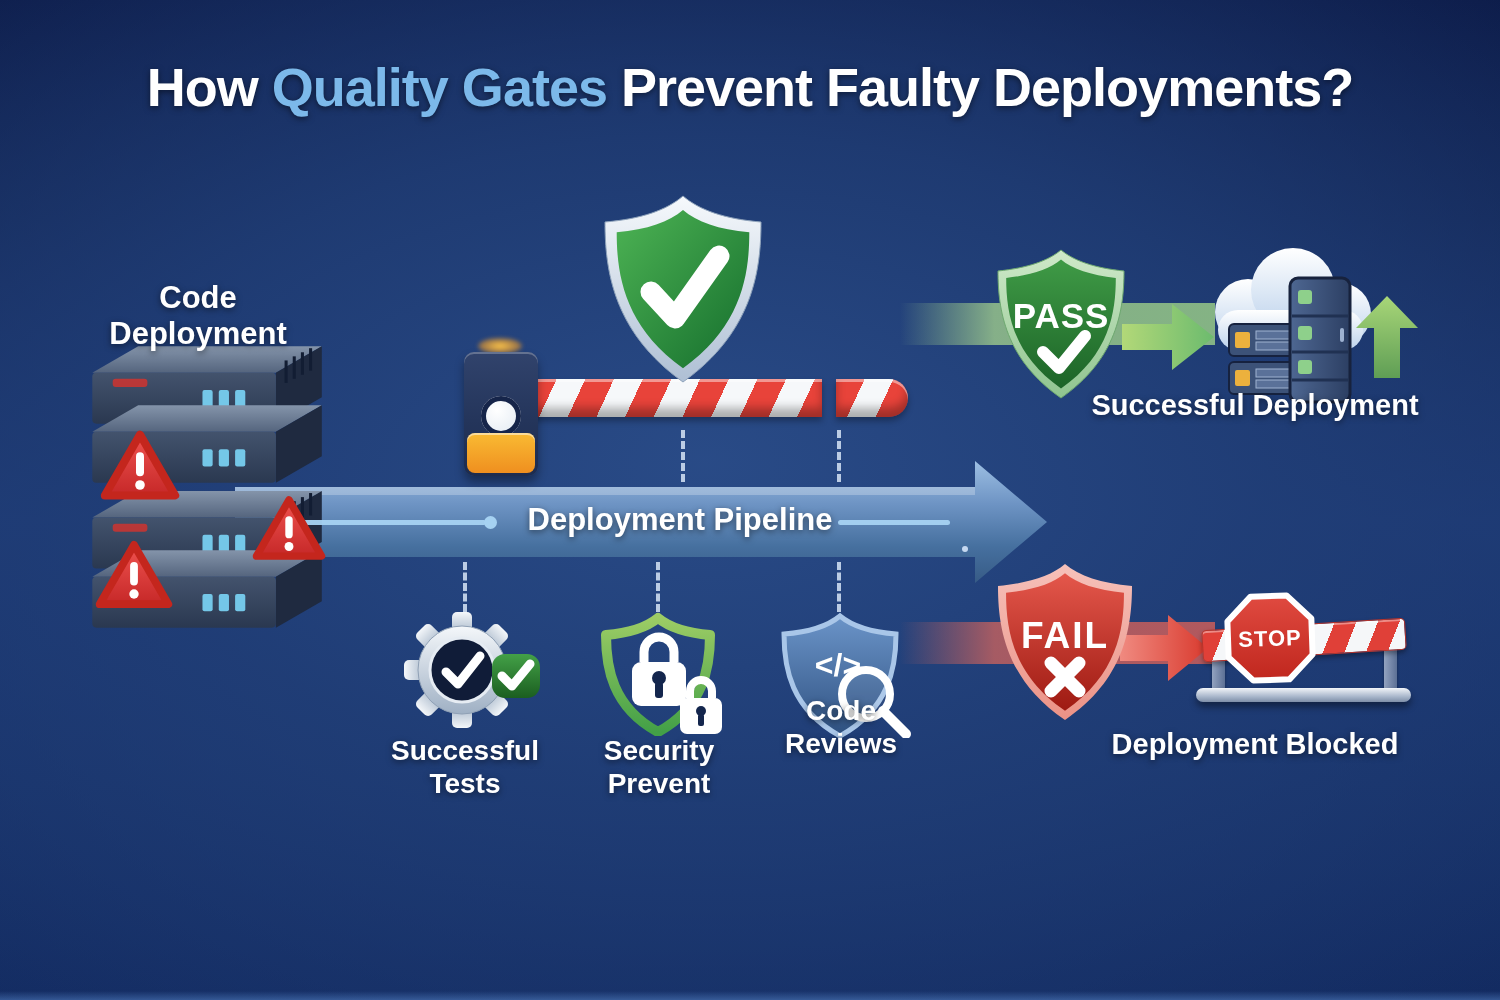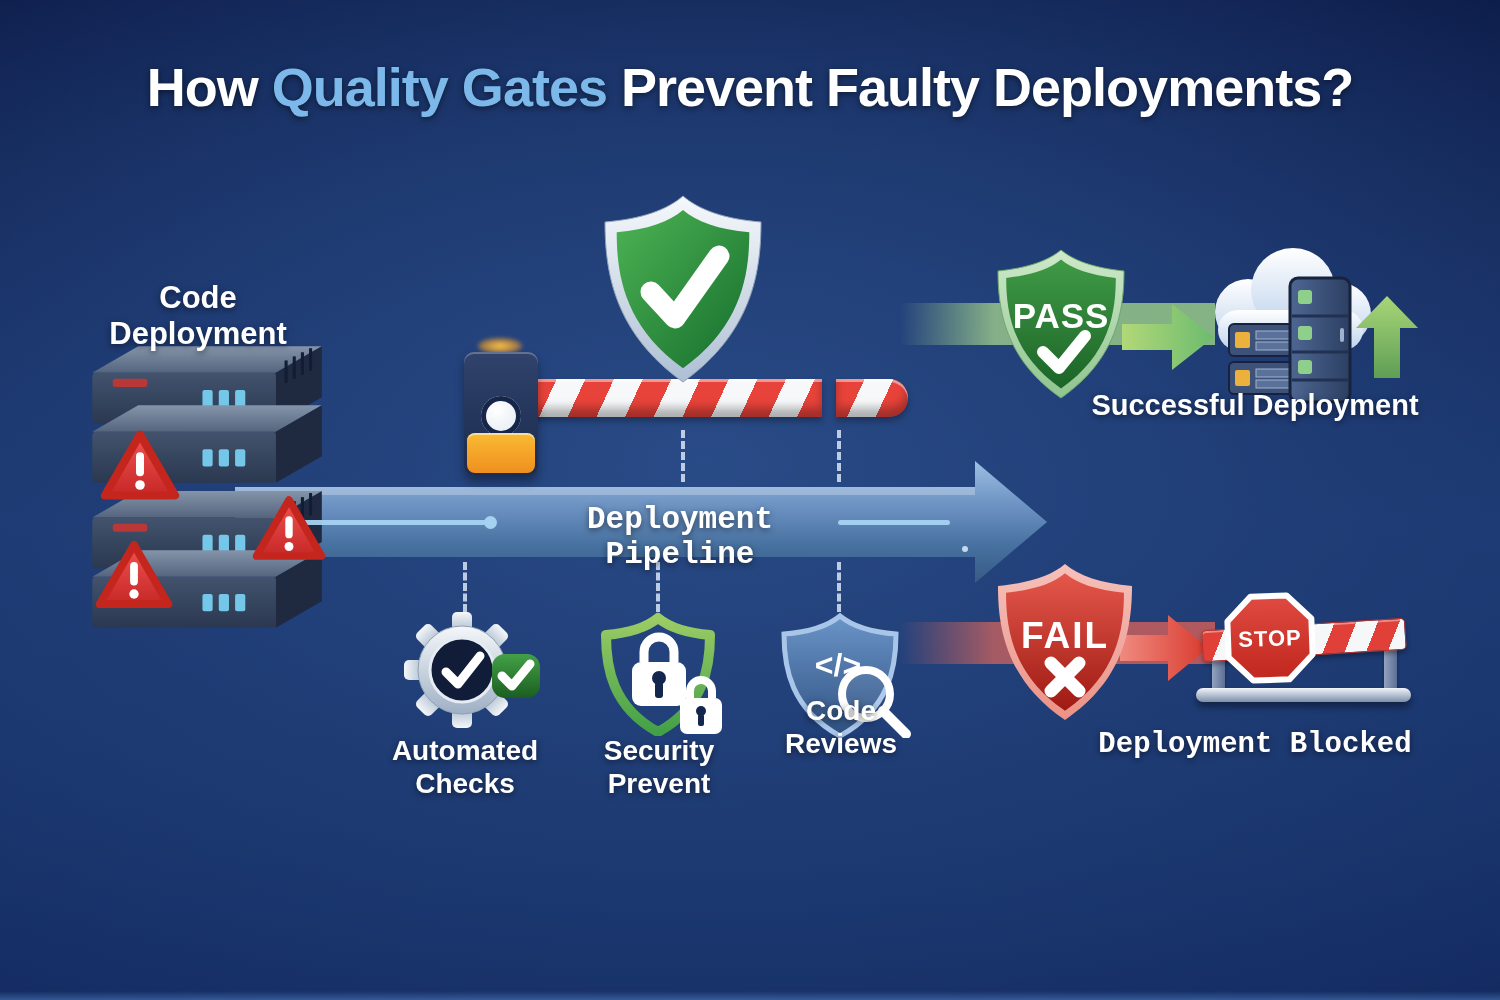--- a/index.html
+++ b/index.html
@@ -13,21 +13,21 @@
   }
   .abs{position:absolute;}
   .txt{color:#fff;text-shadow:0 2px 6px rgba(0,0,0,.5);}
   
   .title{top:56px;left:0;width:100%;text-align:center;font-size:54px;letter-spacing:-1px;z-index:6;}
   .title .hl{color:#7cb9ea;}
   
   .code-label{left:88px;top:280px;width:220px;text-align:center;font-size:31px;line-height:1.16;z-index:5;}
   
   .pipeline-svg{left:225px;top:455px;z-index:2;}
-  .pipeline-label{left:520px;top:502px;width:320px;text-align:center;font-size:31px;z-index:3;font-family:Liberation Mono, monospace;}
+  .pipeline-label{left:520px;top:502px;width:320px;text-align:center;font-size:31px;z-index:3;}
   .accent{background:#a6d2f2;height:5px;border-radius:3px;z-index:3;opacity:.95;}
   .accent-dot{width:13px;height:13px;border-radius:50%;background:#a6d2f2;z-index:3;}
   
   .dash{width:0;border-left:4px dashed rgba(214,228,246,.85);z-index:2;}
   
   .arm{height:38px;background:repeating-linear-gradient(115deg,#e8433a 0 26px,#f6f8fa 26px 52px);
        box-shadow:inset 0 3px 0 rgba(255,255,255,.45), inset 0 -9px 10px rgba(0,0,0,.3), 0 4px 6px rgba(0,0,0,.3);z-index:2;}
   .arm-1{left:528px;top:379px;width:294px;border-radius:7px 0 0 7px;}
   .arm-2{left:836px;top:379px;width:72px;border-radius:0 19px 19px 0;}
   .post{left:464px;top:352px;width:74px;height:124px;border-radius:10px;
@@ -307,21 +307,21 @@
         <rect x="-10" y="-58" width="20" height="24" rx="5" transform="rotate(270)"></rect>
         <rect x="-10" y="-58" width="20" height="24" rx="5" transform="rotate(315)"></rect>
       </g>
       <circle r="44" fill="url(#gearGrad)" stroke="#8fa0b5" stroke-width="1"></circle>
       <circle r="32" fill="#101c38" stroke="#e6ecf3" stroke-width="3"></circle>
       <path d="M-16 2 L-4 14 L18 -14" fill="none" stroke="#fff" stroke-width="9" stroke-linecap="round" stroke-linejoin="round"></path>
     </g>
     <rect x="94" y="46" width="48" height="44" rx="13" fill="url(#badgeGreen)"></rect>
     <path d="M104 68 L114 78 L132 56" fill="none" stroke="#fff" stroke-width="9" stroke-linecap="round" stroke-linejoin="round"></path>
   </svg>
-  <div class="abs gate-label txt" style="left:385px;top:734px;">Automated Checks</div>
+  <div class="abs gate-label txt" style="left:385px;top:734px;">Successful Tests</div>
 
   <svg class="abs z3" style="left:600px;top:612px;" width="130" height="124" viewBox="0 0 130 124">
     <defs>
         <linearGradient id="secGreen" x1="0" y1="0" x2="0" y2="1">
           <stop offset="0" stop-color="#9ccc65"></stop>
           <stop offset="1" stop-color="#43a047"></stop>
         </linearGradient>
       </defs>
     <path d="M58 6 C69 15 86 21 110 23 C110 55 104 95 58 120 C12 95 6 55 6 23 C30 21 47 15 58 6 Z" fill="none" stroke="url(#secGreen)" stroke-width="10" stroke-linejoin="round"></path>
     <path d="M44 50 v-10 a15 15 0 0 1 30 0 v10" fill="none" stroke="#fff" stroke-width="9"></path>
@@ -386,16 +386,16 @@
   <svg class="abs z4" style="left:1224px;top:592px;transform:rotate(-2deg);" width="92" height="92" viewBox="0 0 92 92">
     <defs>
         <linearGradient id="stopRed" x1="0" y1="0" x2="0" y2="1">
           <stop offset="0" stop-color="#e04a40"></stop>
           <stop offset="1" stop-color="#c0271e"></stop>
         </linearGradient>
       </defs>
     <polygon points="28,4 64,4 88,28 88,64 64,88 28,88 4,64 4,28" fill="url(#stopRed)" stroke="#fff" stroke-width="6" stroke-linejoin="round"></polygon>
     <text x="46" y="54" text-anchor="middle" font-size="22" fill="#fff" letter-spacing="1">STOP</text>
   </svg>
-  <div class="abs result-label txt" style="left:1090px;top:728px;font-family:Liberation Mono, monospace;">Deployment Blocked</div>
+  <div class="abs result-label txt" style="left:1090px;top:728px;">Deployment Blocked</div>
 
   <div class="abs bottom-edge"></div>
 </div>
 
 </body></html>

